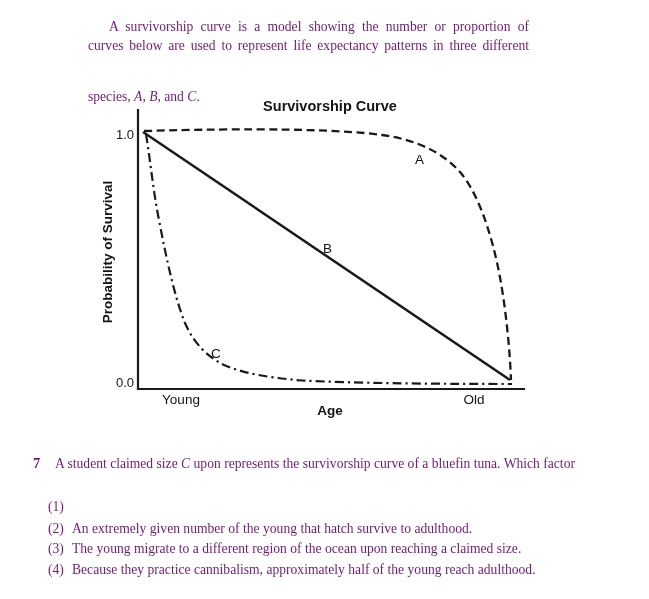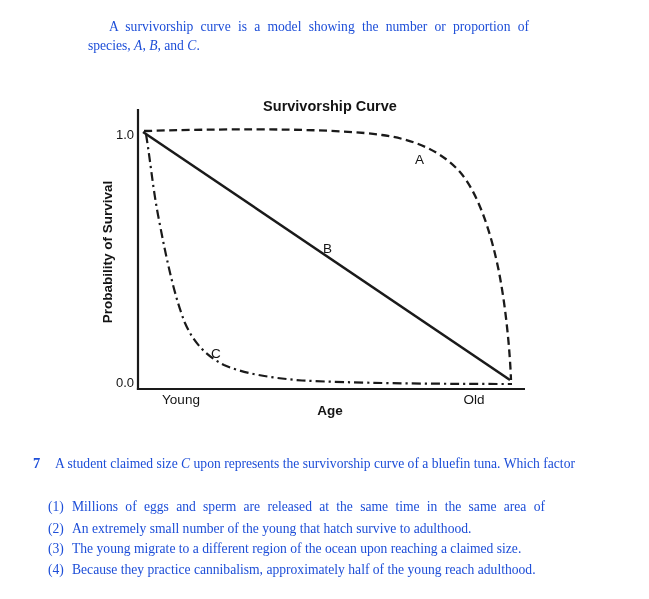--- a/index.html
+++ b/index.html
@@ -1,38 +1,38 @@
 <!DOCTYPE html>
 <html><head>
 <meta charset="utf-8">
 <style>
   html, body { margin: 0; padding: 0; background: #ffffff; }
   .page {
     position: relative;
     width: 649px;
     height: 599px;
     background: #ffffff;
-    color: #1d4ed8;
+    color: #701a75;
     font-family: "Liberation Serif", serif;
     overflow: hidden;
   }
 
   
   .intro {
     position: absolute;
     left: 88px;
     top: 17px;
     width: 441px;
     font-size: 13.6px;
     line-height: 19.2px;
     margin: 0;
   }
   .tline { display: block; text-align: justify; text-align-last: justify; }
   .tline.first { text-indent: 21px; }
-  .tline.last { text-align: left; text-align-last: left; }
+  .tline.last { text-align: left; text-align-last: left; margin-top: 32px; }
   .it { font-style: italic; }
 
   
   .chart-svg {
     position: absolute;
     left: 90px;
     top: 93px;
     width: 470px;
     height: 335px;
   }
@@ -78,20 +78,21 @@
   .oline { display: block; }
   .oline.just { text-align: justify; text-align-last: justify; }
 </style>
 </head>
 <body>
 
 <div class="page">
 
   <p class="intro">
     <span class="tline first">A survivorship curve is a model showing the number or proportion of</span>
+    <span class="tline">curves below are used to represent life expectancy patterns in three different</span>
     <span class="tline last"><span>species, </span><span class="it">A</span><span>, </span><span class="it">B</span><span>, and </span><span class="it">C</span><span>.</span></span>
   </p>
 
   <svg class="chart-svg" viewBox="90 93 470 335" xmlns="http://www.w3.org/2000/svg">
 
     <text x="330" y="111" text-anchor="middle" font-size="14.5" font-weight="bold">Survivorship Curve</text>
 
     <path class="axis" d="M138,109 L138,390"></path>
     <path class="axis" d="M136.9,389 L525,389"></path>
 
@@ -117,27 +118,26 @@
 
   <div class="qtext">
     <span class="tline"><span>A student claimed size </span><span class="it">C</span><span> upon represents the survivorship curve of a bluefin tuna. Which factor</span></span>
   </div>
 
   <div class="options">
 
     <div class="option gap1">
       <span class="olabel">(1)</span>
       <span class="otext">
-        <span class="oline just">Millions of eggs and sperm are released at the same time in the same area of</span>
       </span>
     </div>
 
     <div class="option gap2">
       <span class="olabel">(2)</span>
-      <span class="otext">An extremely small number of the young that hatch survive to adulthood.</span>
+      <span class="otext">An extremely given number of the young that hatch survive to adulthood.</span>
     </div>
 
     <div class="option gap2">
       <span class="olabel">(3)</span>
       <span class="otext">The young migrate to a different region of the ocean upon reaching a claimed size.</span>
     </div>
 
     <div class="option">
       <span class="olabel">(4)</span>
       <span class="otext">Because they practice cannibalism, approximately half of the young reach adulthood.</span>

